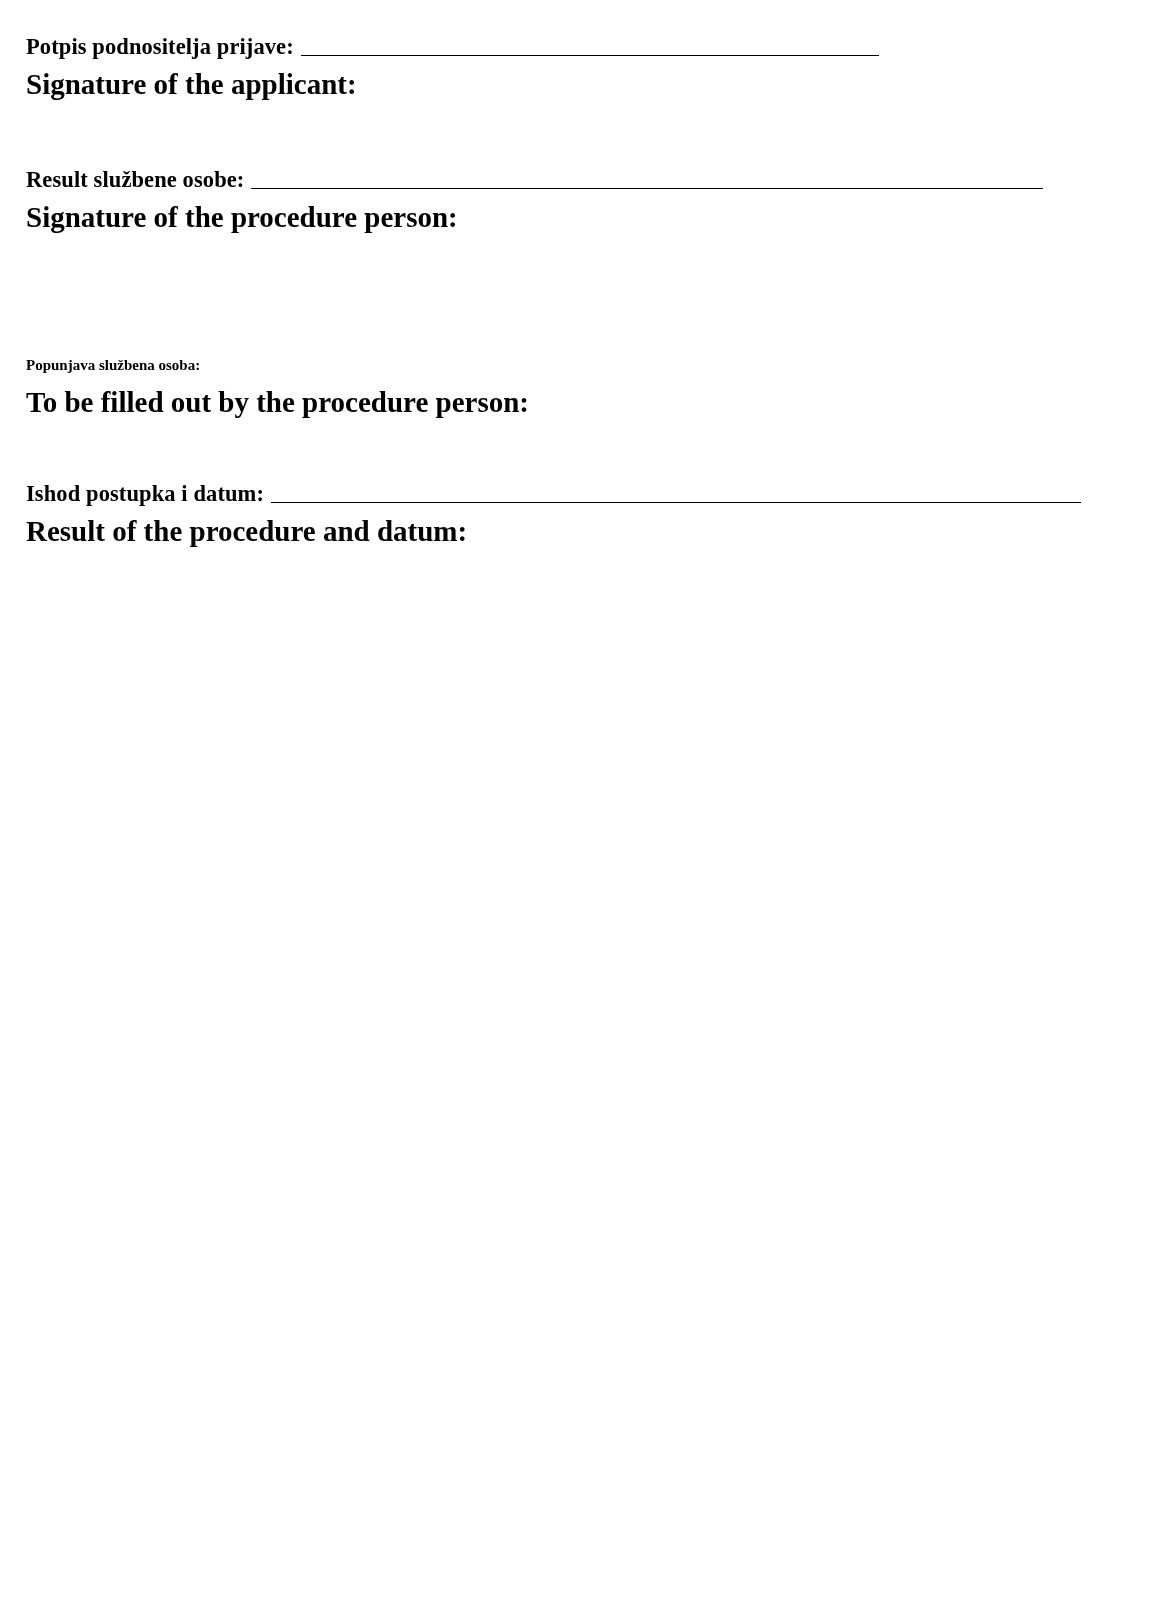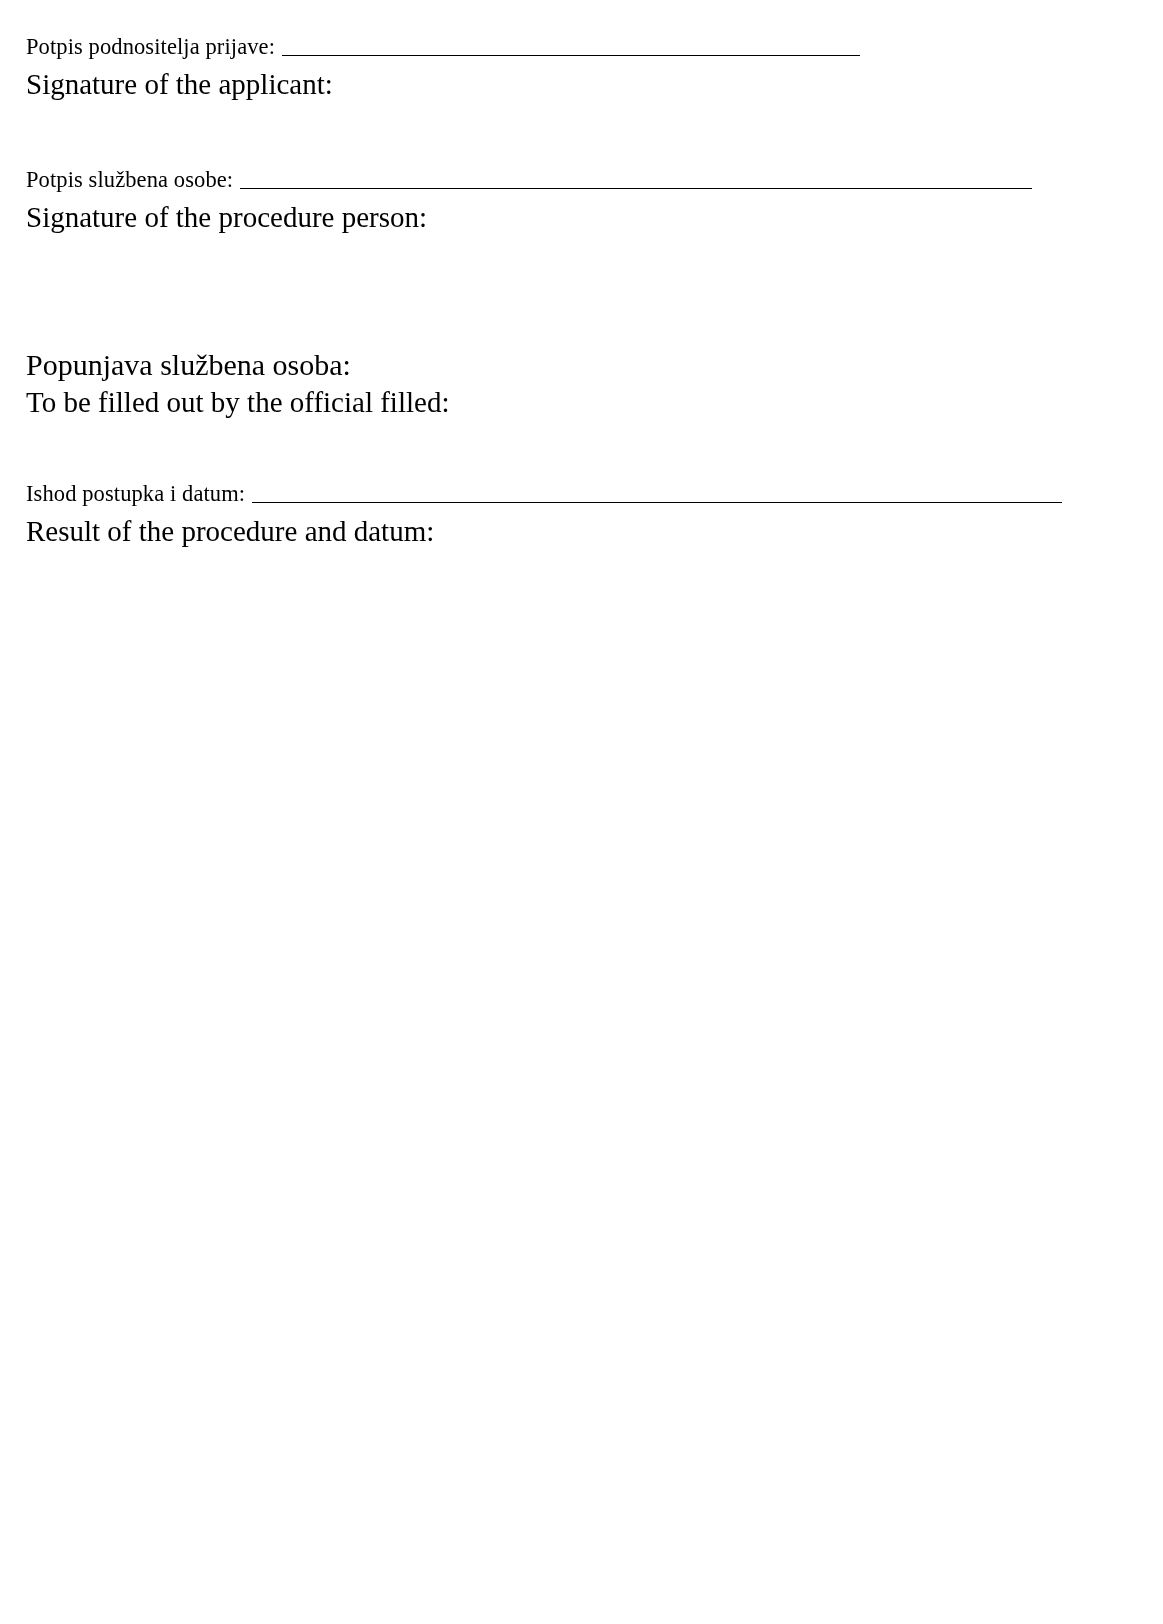--- a/index.html
+++ b/index.html
@@ -12,20 +12,21 @@
     height: 1624px;
     font-family: "Liberation Serif", "DejaVu Serif", serif;
     color: #000000;
     overflow: hidden;
   }
   .page {
     position: relative;
     width: 1163px;
     height: 1624px;
     background: #ffffff;
+    font-weight: bold;
   }
   .content {
     position: absolute;
     left: 26px;
     top: 32px;
     width: 1100px;
   }
   .field-block {
     margin: 0;
   }
@@ -51,21 +52,21 @@
   .sub-row {
     font-size: 29px;
     line-height: 30px;
     white-space: nowrap;
     margin-top: 7px;
   }
   .gap-1 { height: 66px; }
   .gap-2 { height: 118px; }
   .gap-3 { height: 62px; }
   .plain-row {
-    font-size: 30px;
+    font-size: 15px;
     line-height: 30px;
     white-space: nowrap;
   }
 </style>
 </head>
 <body>
 
 <div class="page">
   <div class="content">
 
@@ -73,30 +74,30 @@
       <div class="line-row">
         <span>Potpis podnositelja prijave:</span><span class="rule w-applicant"></span>
       </div>
       <div class="sub-row">Signature of the applicant:</div>
     </div>
 
     <div class="gap-1"></div>
 
     <div class="field-block">
       <div class="line-row">
-        <span>Potpis službena osobe:</span><span class="rule w-official"></span>
+        <span>Result službene osobe:</span><span class="rule w-official"></span>
       </div>
       <div class="sub-row">Signature of the procedure person:</div>
     </div>
 
     <div class="gap-2"></div>
 
     <div class="field-block">
       <div class="plain-row">Popunjava službena osoba:</div>
-      <div class="sub-row">To be filled out by the official filled:</div>
+      <div class="sub-row">To be filled out by the procedure person:</div>
     </div>
 
     <div class="gap-3"></div>
 
     <div class="field-block">
       <div class="line-row">
         <span>Ishod postupka i datum:</span><span class="rule w-result"></span>
       </div>
       <div class="sub-row">Result of the procedure and datum:</div>
     </div>

